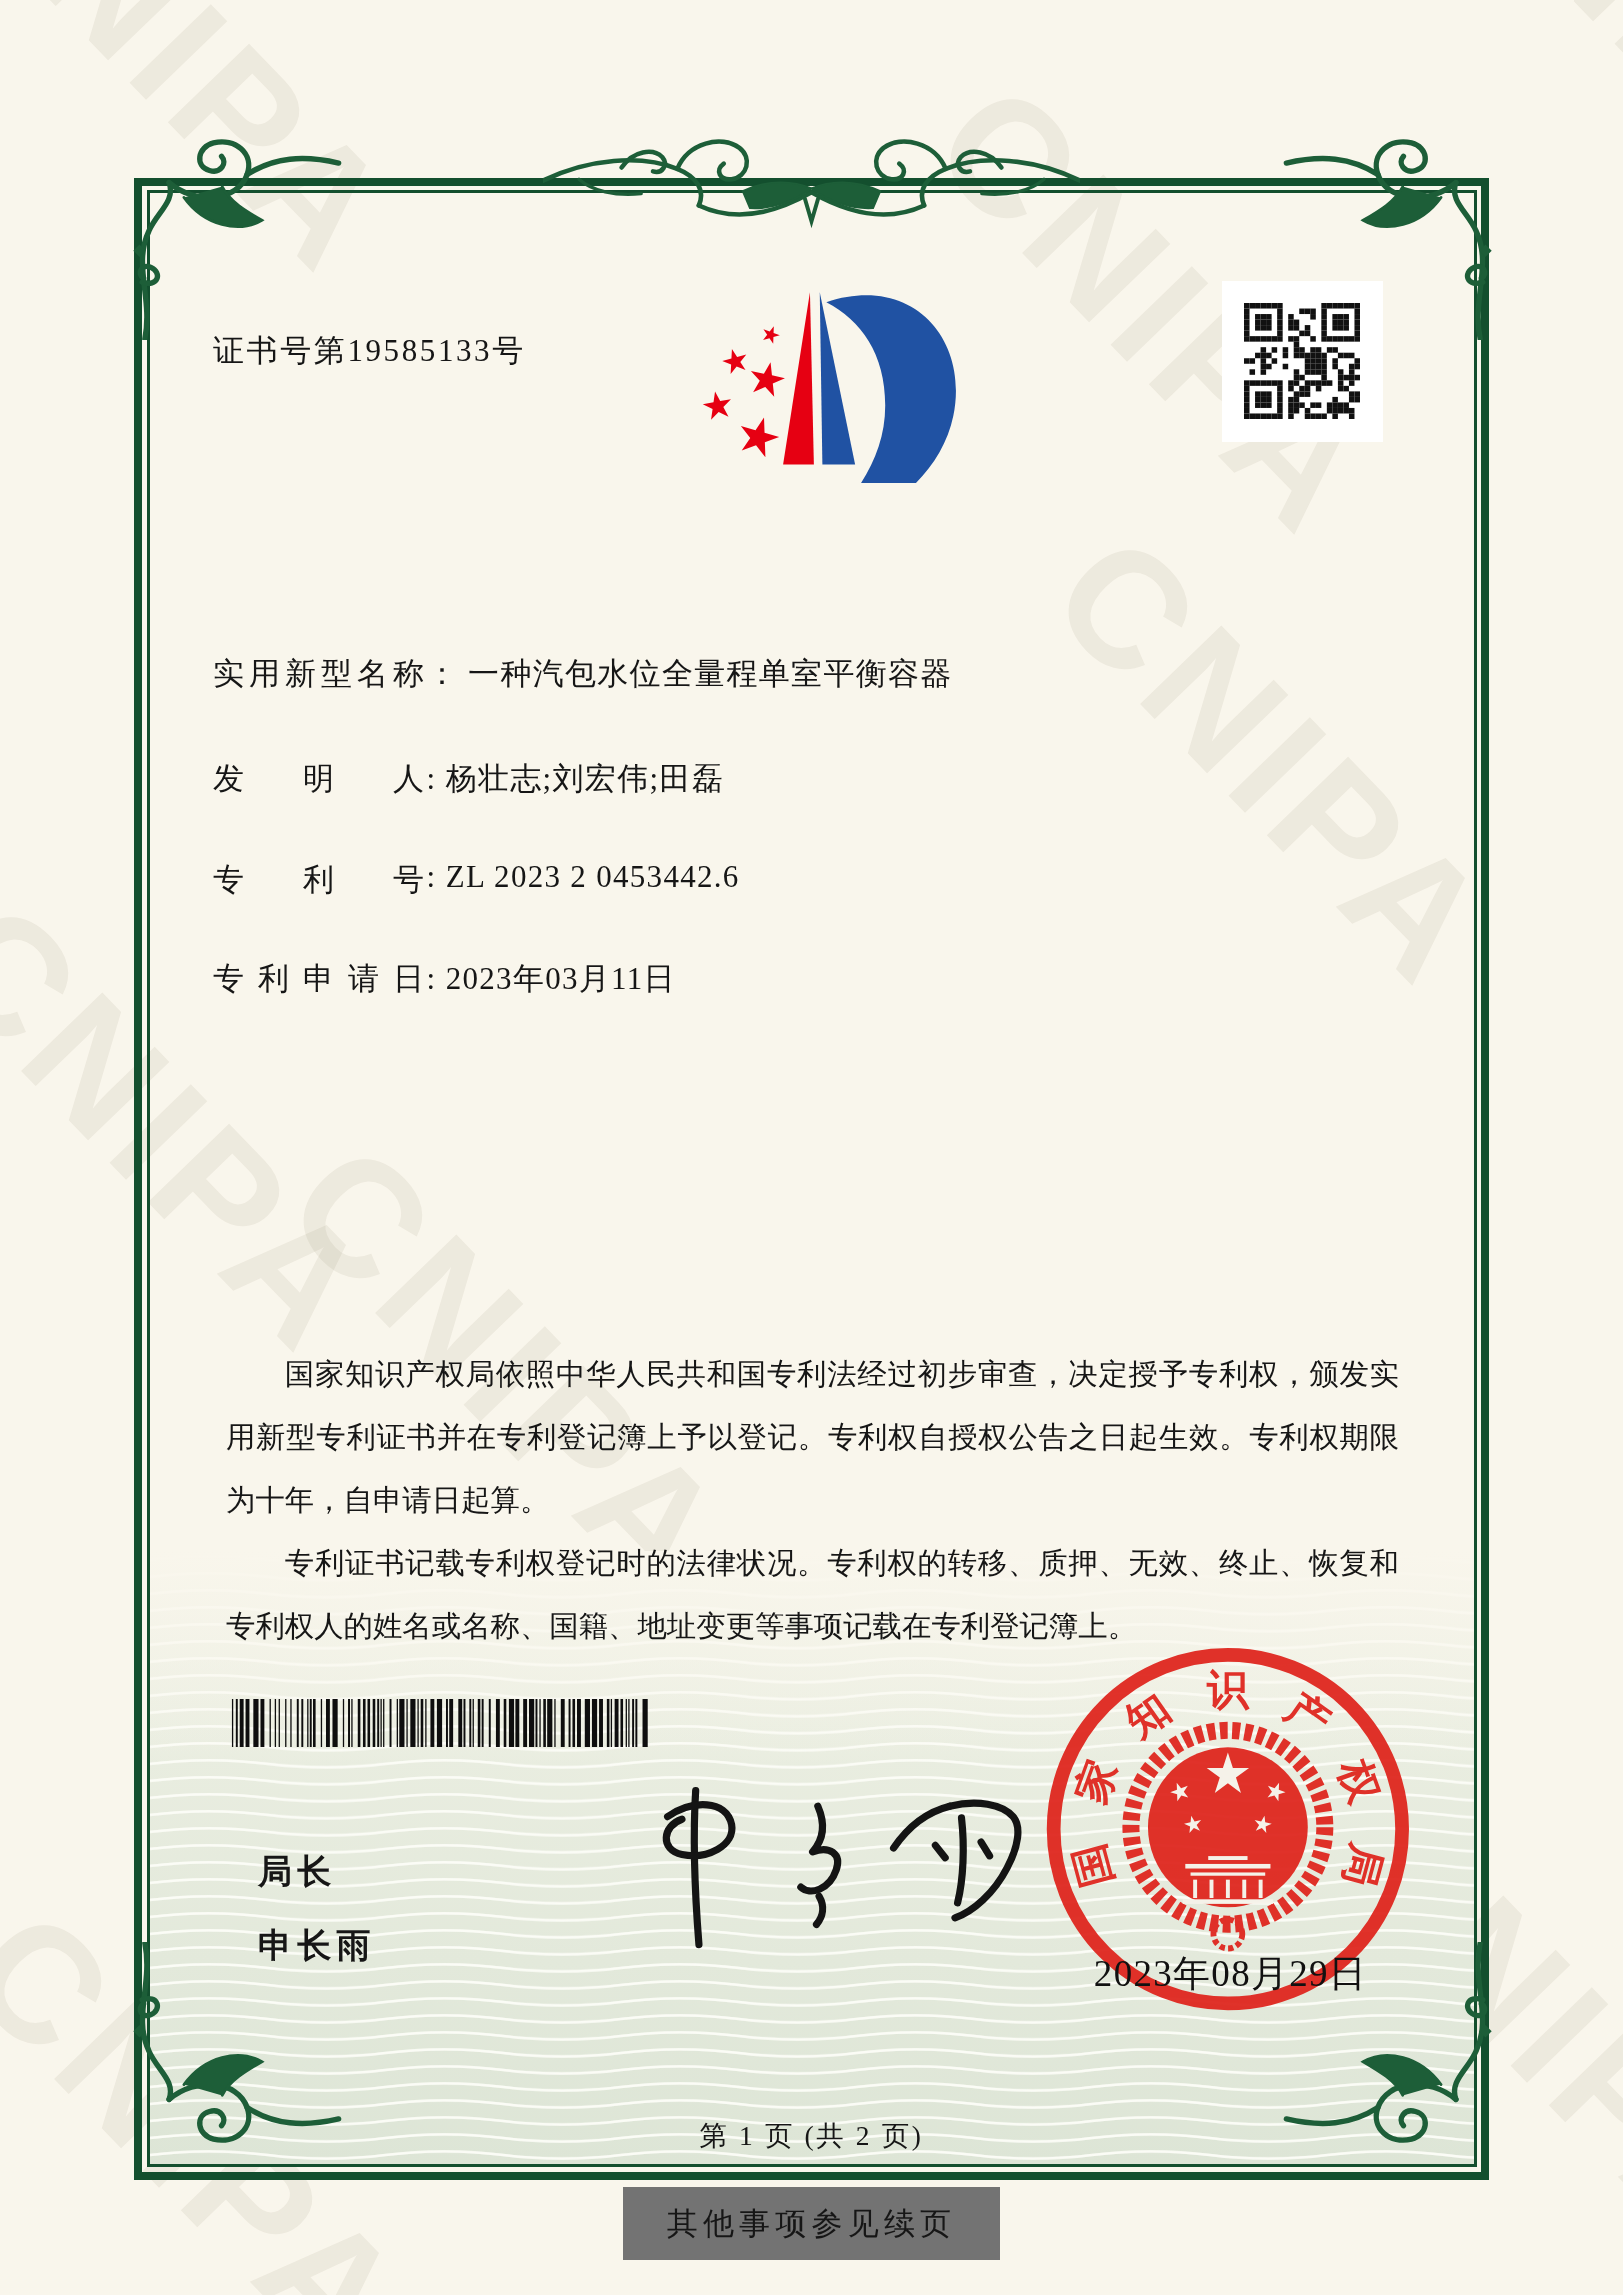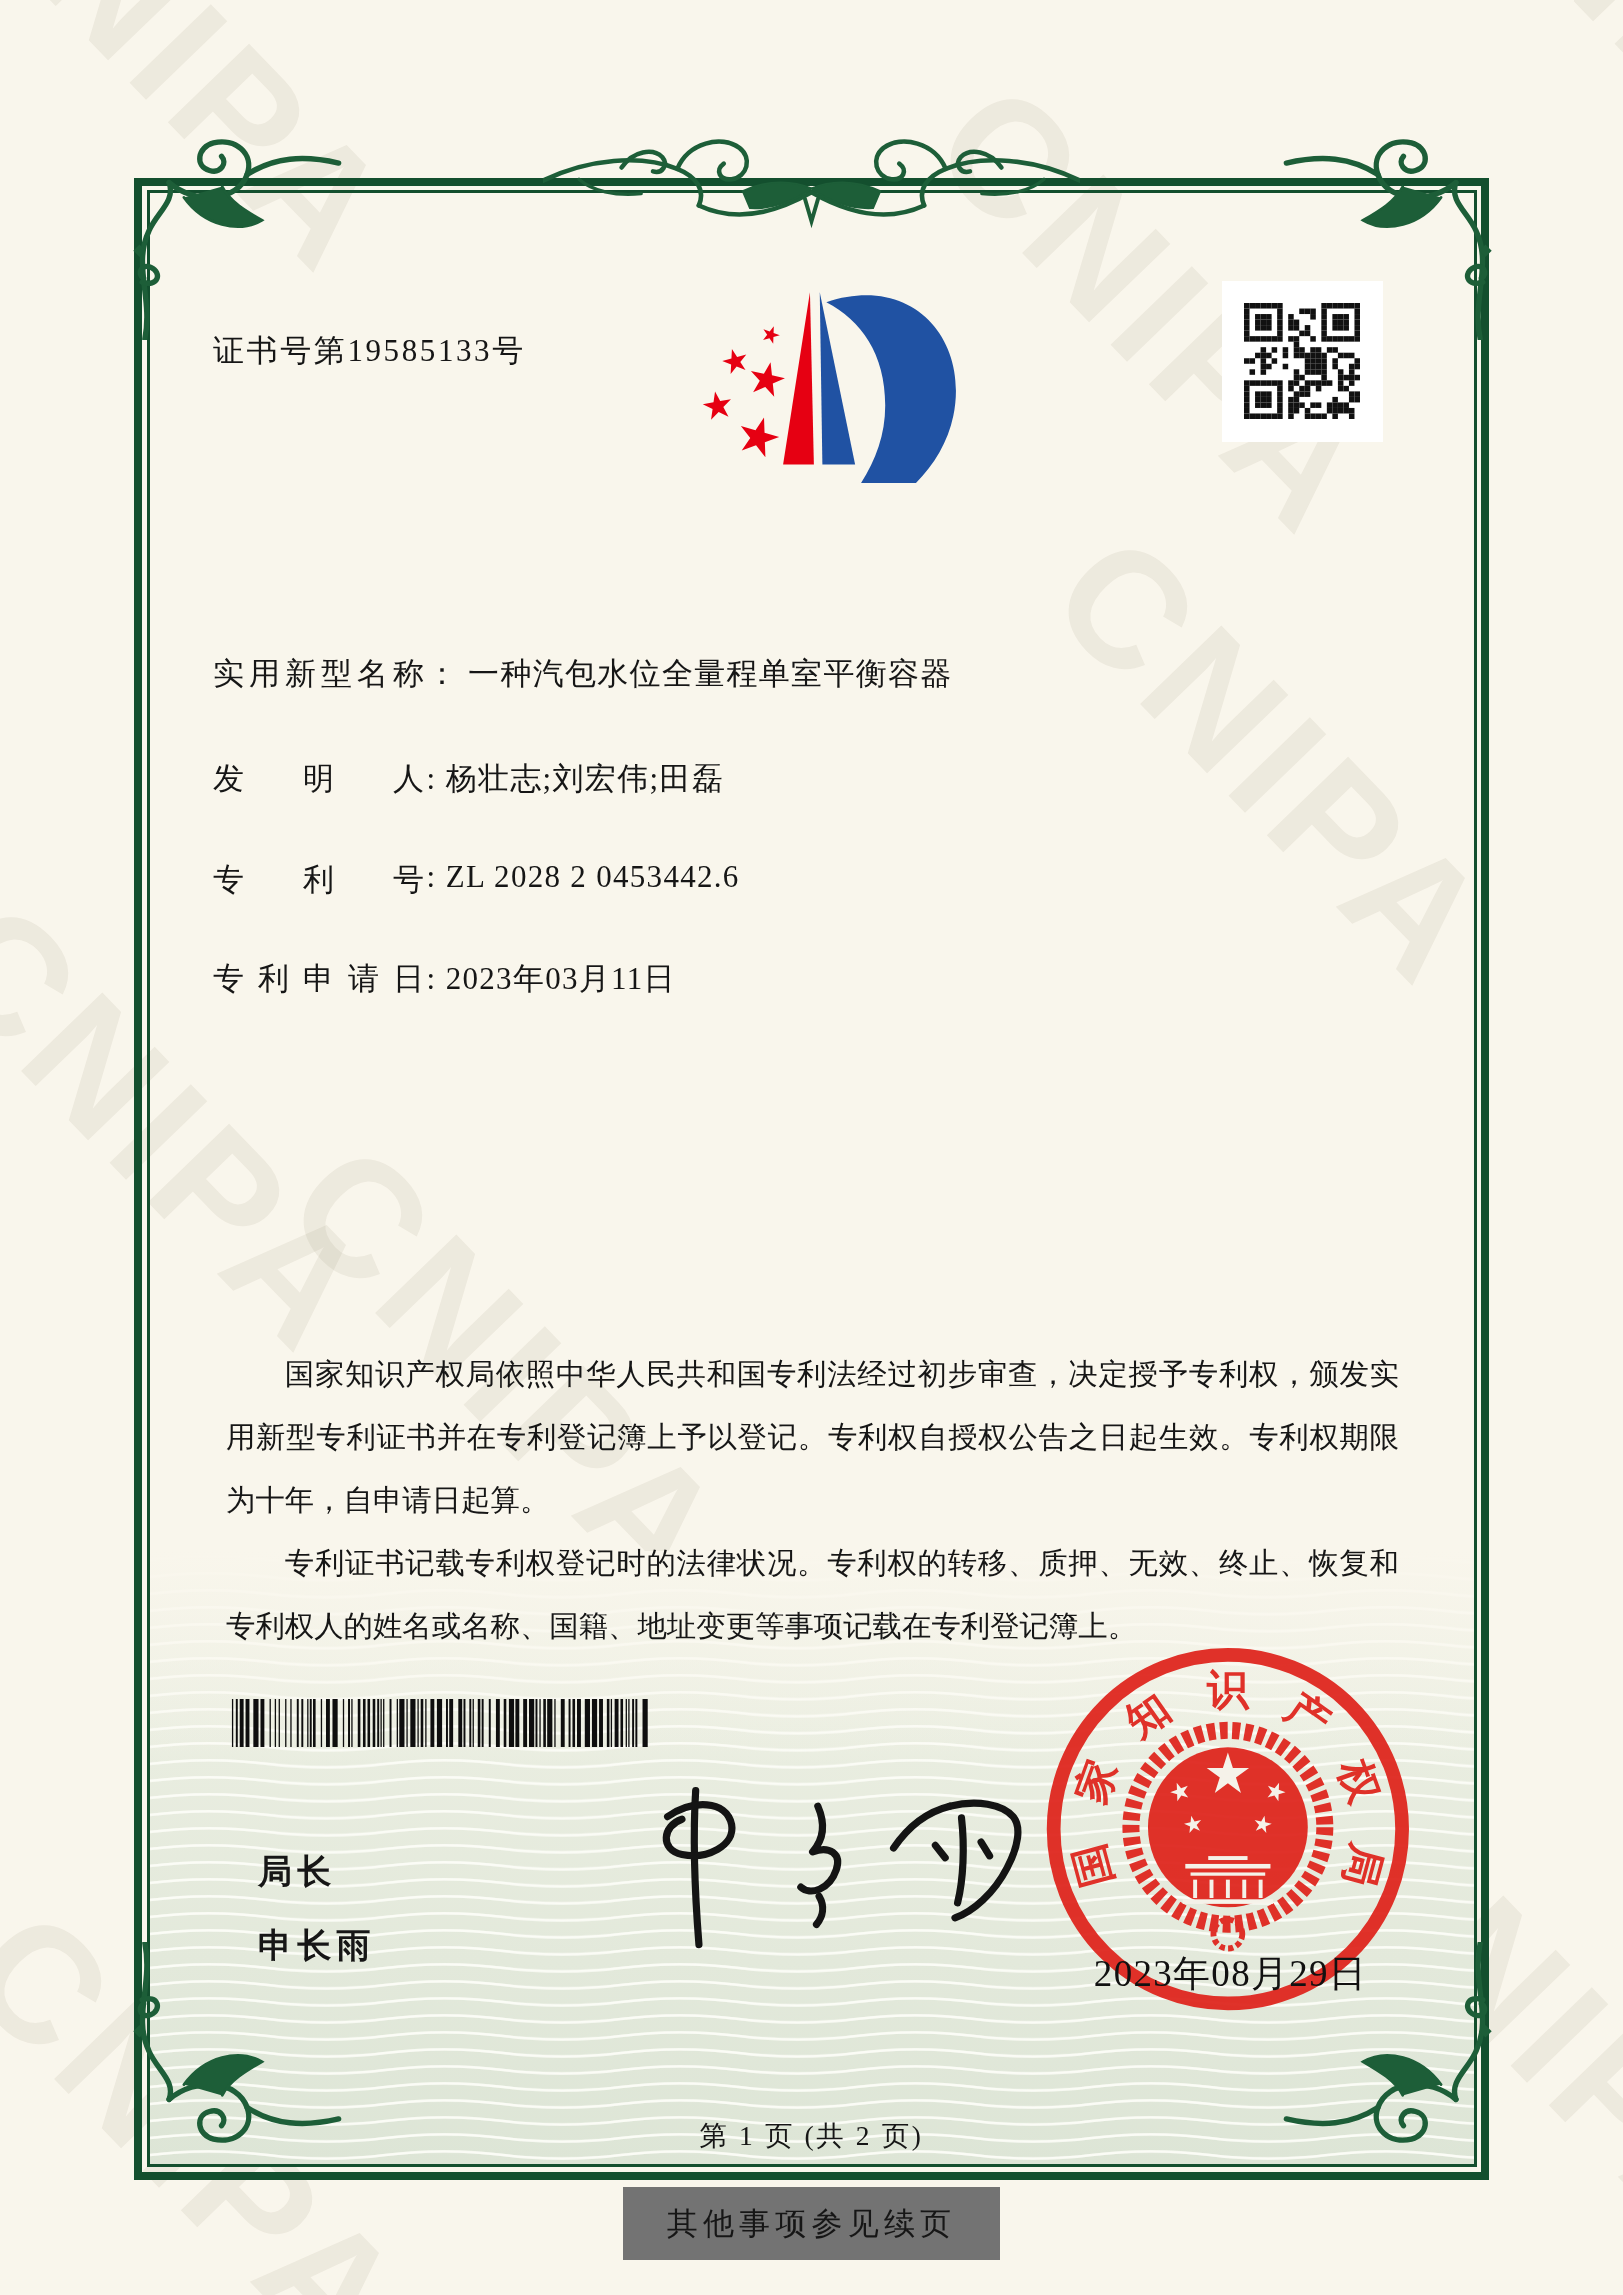--- a/index.html
+++ b/index.html
@@ -403,21 +403,21 @@
   </div>
 
 
   <div class="frow r1">
     <span class="flabel">实用新型名称</span><span class="colon">：</span><span class="fvalue">一种汽包水位全量程单室平衡容器</span>
   </div>
   <div class="frow r2">
     <span class="flabel">发明人</span><span class="colon">:</span><span class="fvalue">杨壮志;刘宏伟;田磊</span>
   </div>
   <div class="frow r3">
-    <span class="flabel">专利号</span><span class="colon">:</span><span class="fvalue">ZL 2028 2 0453442.6</span>
+    <span class="flabel">专利号</span><span class="colon">:</span><span class="fvalue">ZL 2023 2 0453442.6</span>
   </div>
   <div class="frow r4">
     <span class="flabel">专利申请日</span><span class="colon">:</span><span class="fvalue">2023年03月11日</span>
   </div>
 
   <div class="paras">
     <p>国家知识产权局依照中华人民共和国专利法经过初步审查，决定授予专利权，颁发实用新型专利证书并在专利登记簿上予以登记。专利权自授权公告之日起生效。专利权期限为十年，自申请日起算。</p>
     <p>专利证书记载专利权登记时的法律状况。专利权的转移、质押、无效、终止、恢复和专利权人的姓名或名称、国籍、地址变更等事项记载在专利登记簿上。</p>
   </div>
 

